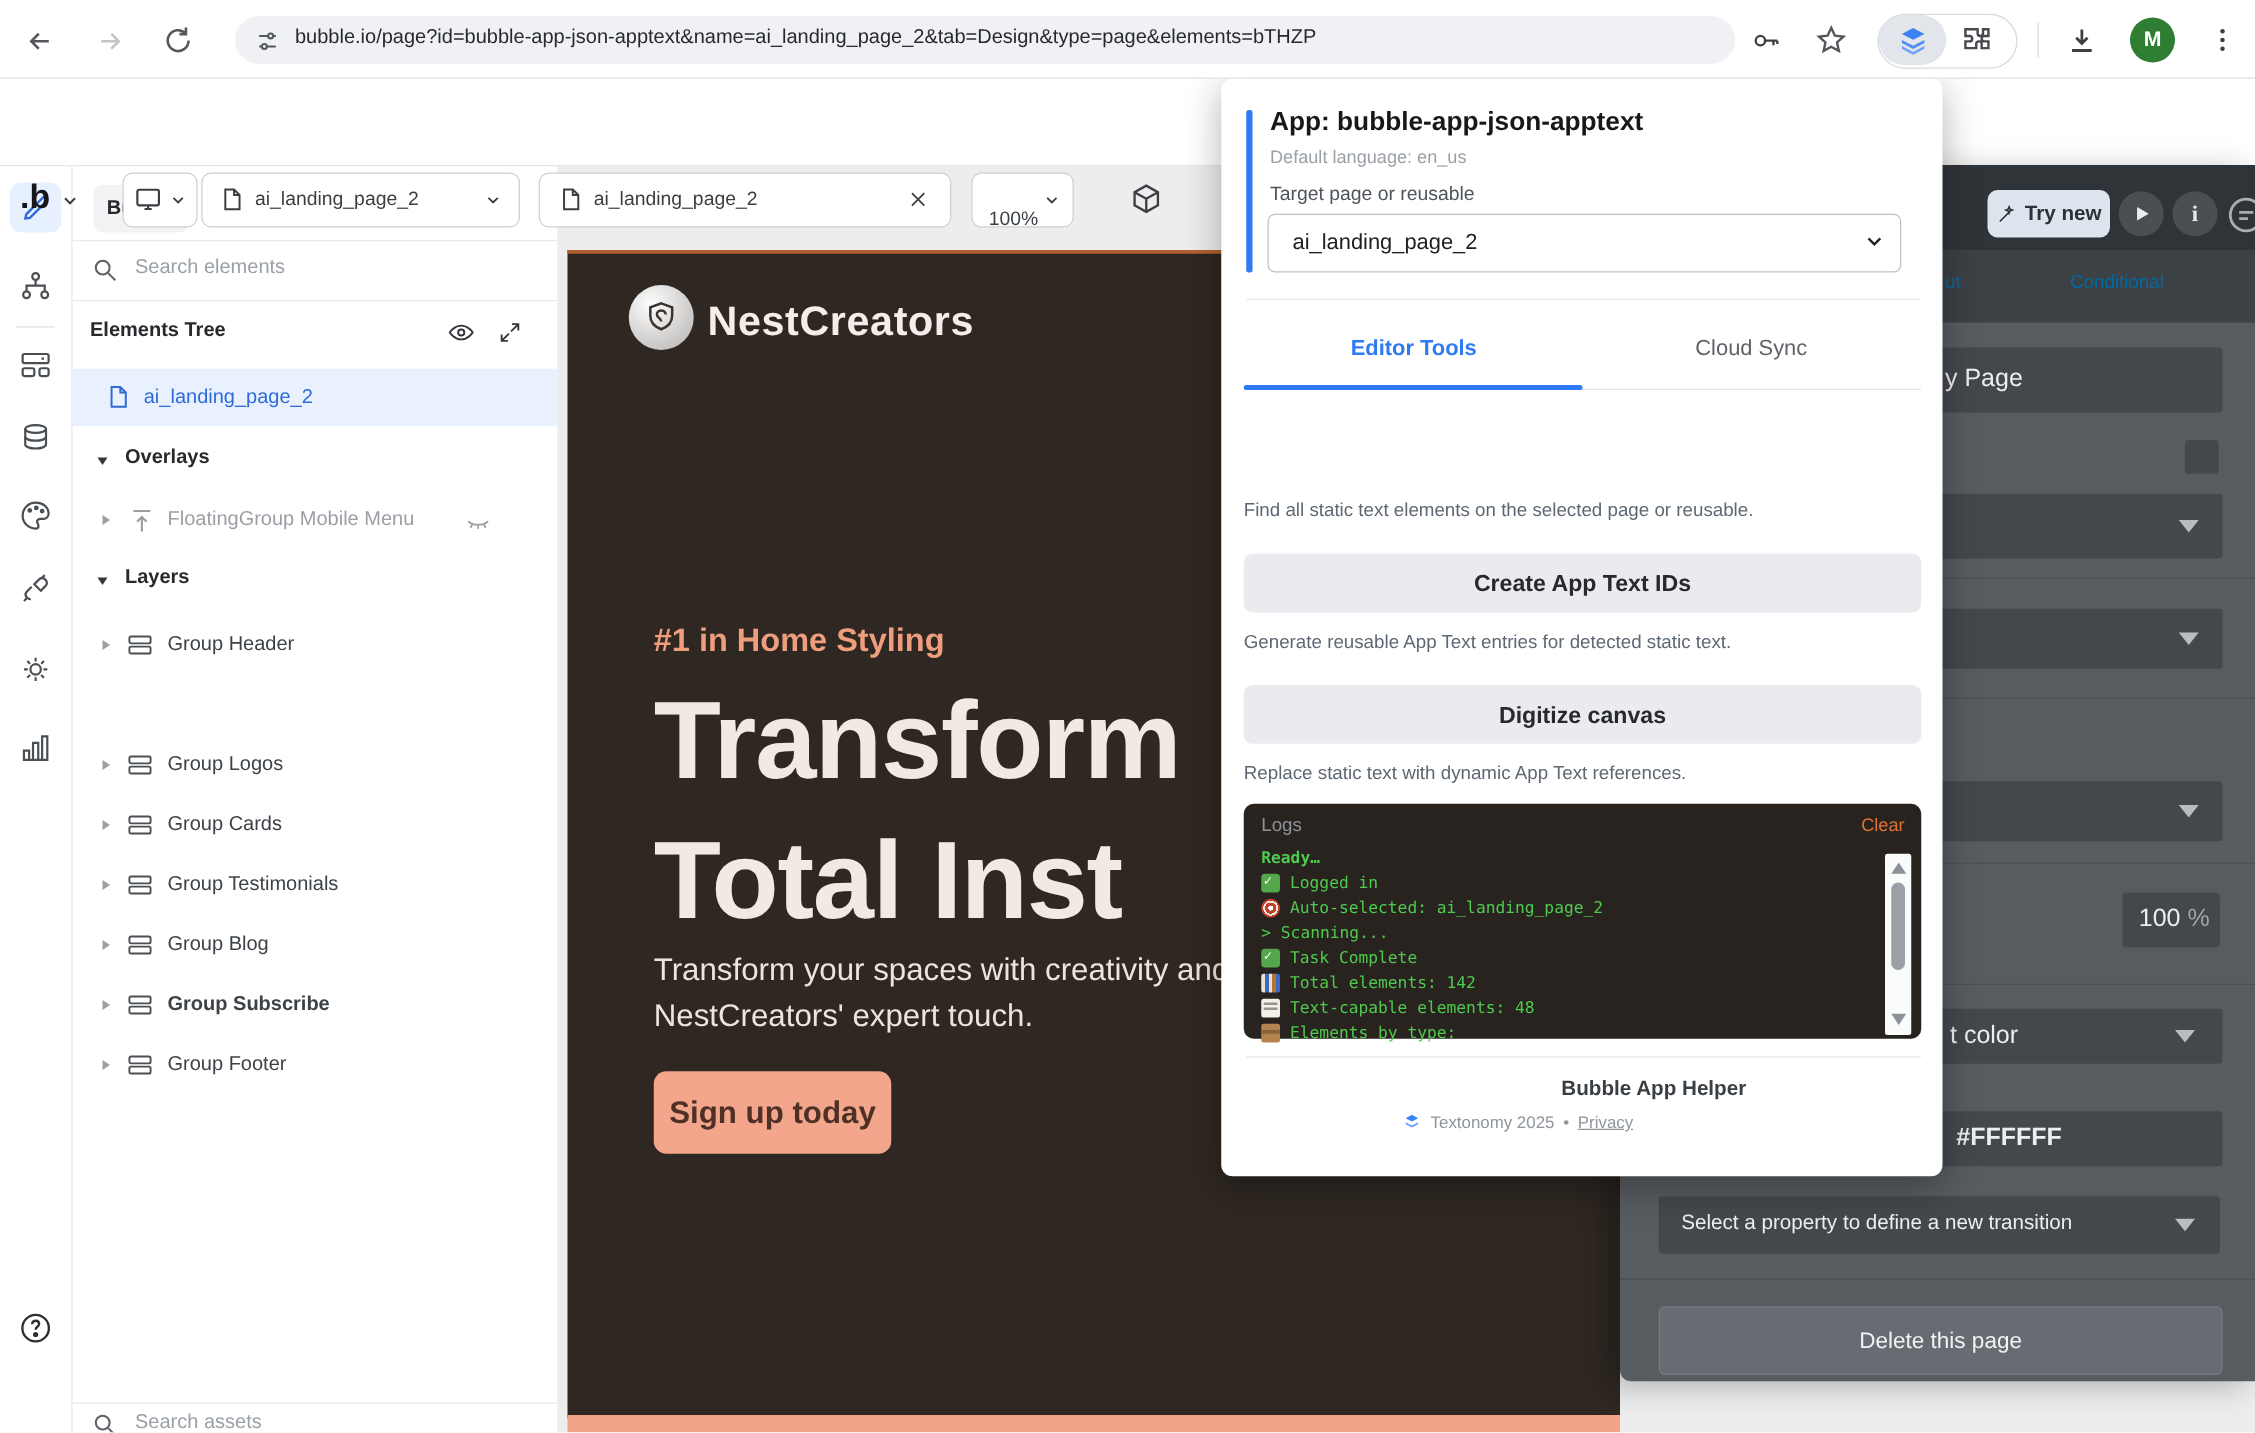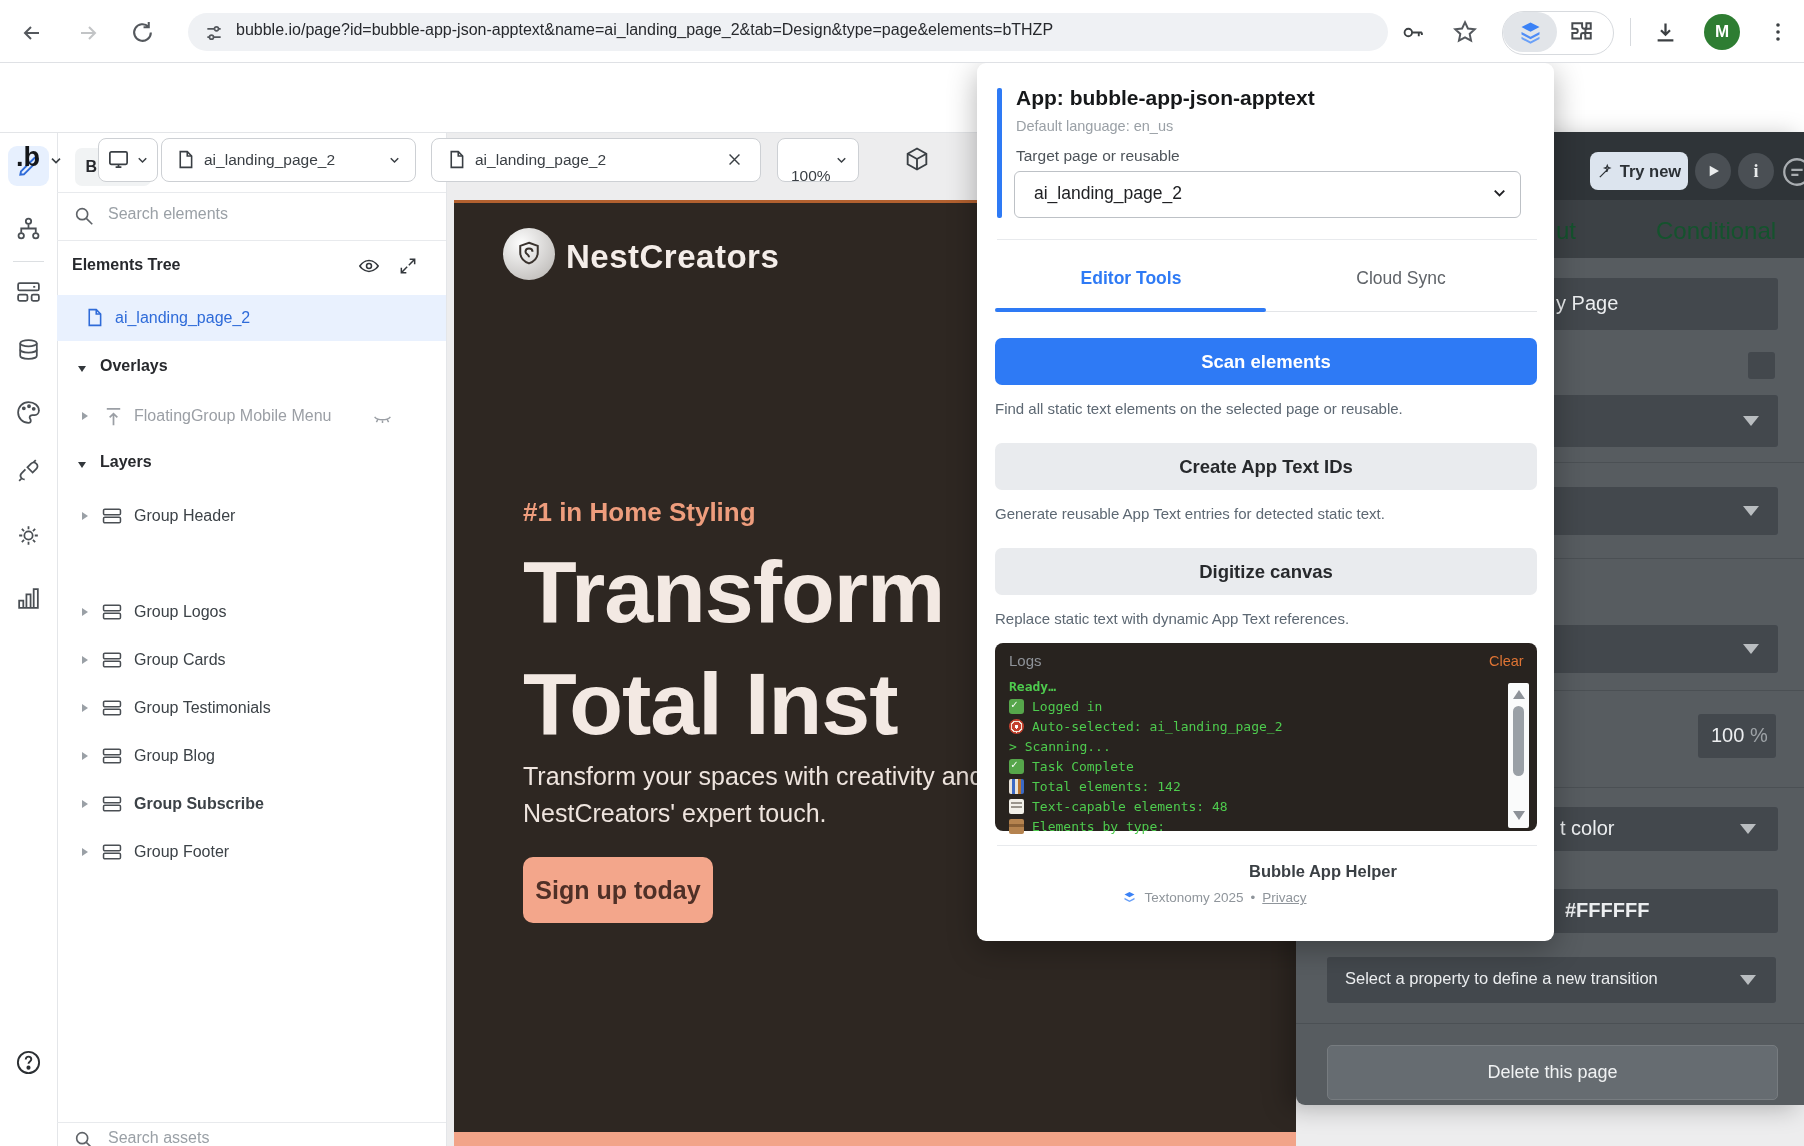--- a/index.html
+++ b/index.html
@@ -63,21 +63,21 @@
        display:flex;align-items:center;justify-content:center;font-size:25px;font-weight:bold;color:#4f3027;}
 
   
   .insp{left:1296px;top:132px;width:510px;height:973px;background:#575c60;z-index:7;
         border-bottom-left-radius:9px;box-shadow:-10px 4px 24px rgba(0,0,0,.25);}
   .insp-head{left:1296px;top:132px;width:510px;height:68px;background:#2f3438;z-index:8;}
   .insp-tabs{left:1296px;top:200px;width:510px;height:58px;background:#3c4145;z-index:8;}
   .trynew{left:1590px;top:152px;width:98px;height:38px;background:#dce4ee;border-radius:8px;z-index:9;
           display:flex;align-items:center;justify-content:center;gap:6px;font-size:16.5px;color:#2c3136;font-weight:bold;}
   .icirc{width:36px;height:36px;border-radius:50%;background:#4a4f54;display:flex;align-items:center;justify-content:center;z-index:9;}
-  .insp-tab-txt{font-size:24px;color:#14532d;z-index:9;}
+  .insp-tab-txt{font-size:15px;color:#0369a1;z-index:9;}
   .ifield{background:#43484d;border-radius:3px;z-index:8;}
   .ifield-txt{font-size:20px;color:#eceef0;white-space:nowrap;}
   .tri{width:0;height:0;border-left:8px solid transparent;border-right:8px solid transparent;border-top:10px solid #b9bdc0;z-index:9;}
   .idiv{left:1296px;width:510px;height:1px;background:#4b5054;z-index:8;}
   .del-btn{left:1327px;top:1045px;width:449px;height:53px;background:#666c71;border:1px solid #777c80;border-radius:5px;z-index:8;
            display:flex;align-items:center;justify-content:center;font-size:18px;color:#f0f2f3;}
 
   
   .popup{left:977px;top:63px;width:577px;height:878px;background:#fff;border-radius:9px;z-index:20;
          box-shadow:0 8px 30px rgba(0,0,0,.30);}
@@ -550,21 +550,20 @@
     <svg width="19" height="19" viewBox="0 0 20 20" fill="none" stroke="#202124" stroke-width="2">
         <path d="M5 7l5 5 5-5"></path>
       </svg>
   </div>
   <div class="abs p-div" style="top:239px;"></div>
   <span class="p-tab" style="left:997px;color:#2e7af5;font-weight:bold;">Editor Tools</span>
   <span class="p-tab" style="left:1267px;color:#5f6368;">Cloud Sync</span>
   <div class="abs p-hair"></div>
   <div class="abs p-underline"></div>
 
-  <div class="abs p-btn primary" style="top:338px;">Scan elements</div>
   <span class="abs p-cap" style="top:400px;">Find all static text elements on the selected page or reusable.</span>
   <div class="abs p-btn secondary" style="top:443px;">Create App Text IDs</div>
   <span class="abs p-cap" style="top:505px;">Generate reusable App Text entries for detected static text.</span>
   <div class="abs p-btn secondary" style="top:548px;">Digitize canvas</div>
   <span class="abs p-cap" style="top:610px;">Replace static text with dynamic App Text references.</span>
 
   <div class="abs logs"></div>
   <span class="abs logs-title">Logs</span>
   <span class="abs logs-clear">Clear</span>
   <div class="logline" style="top:676px;font-weight:bold;">

